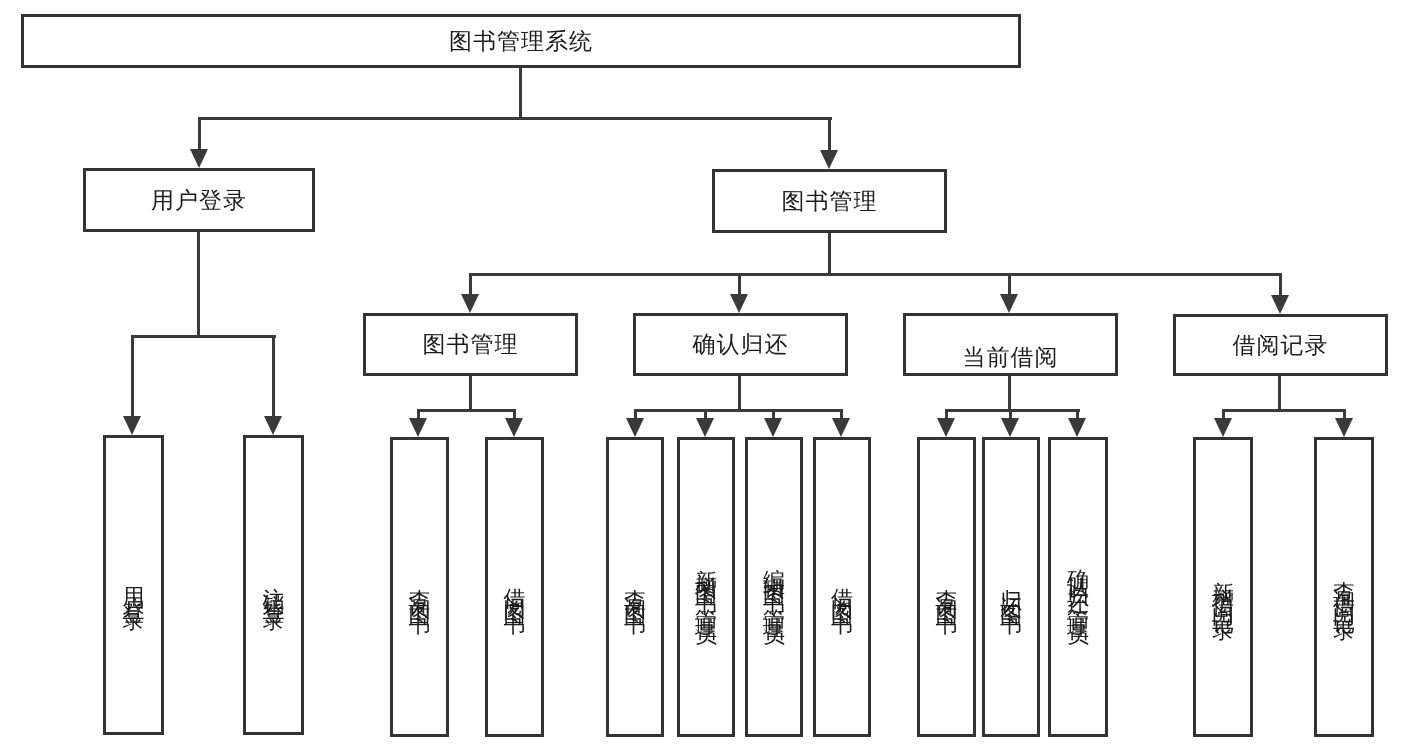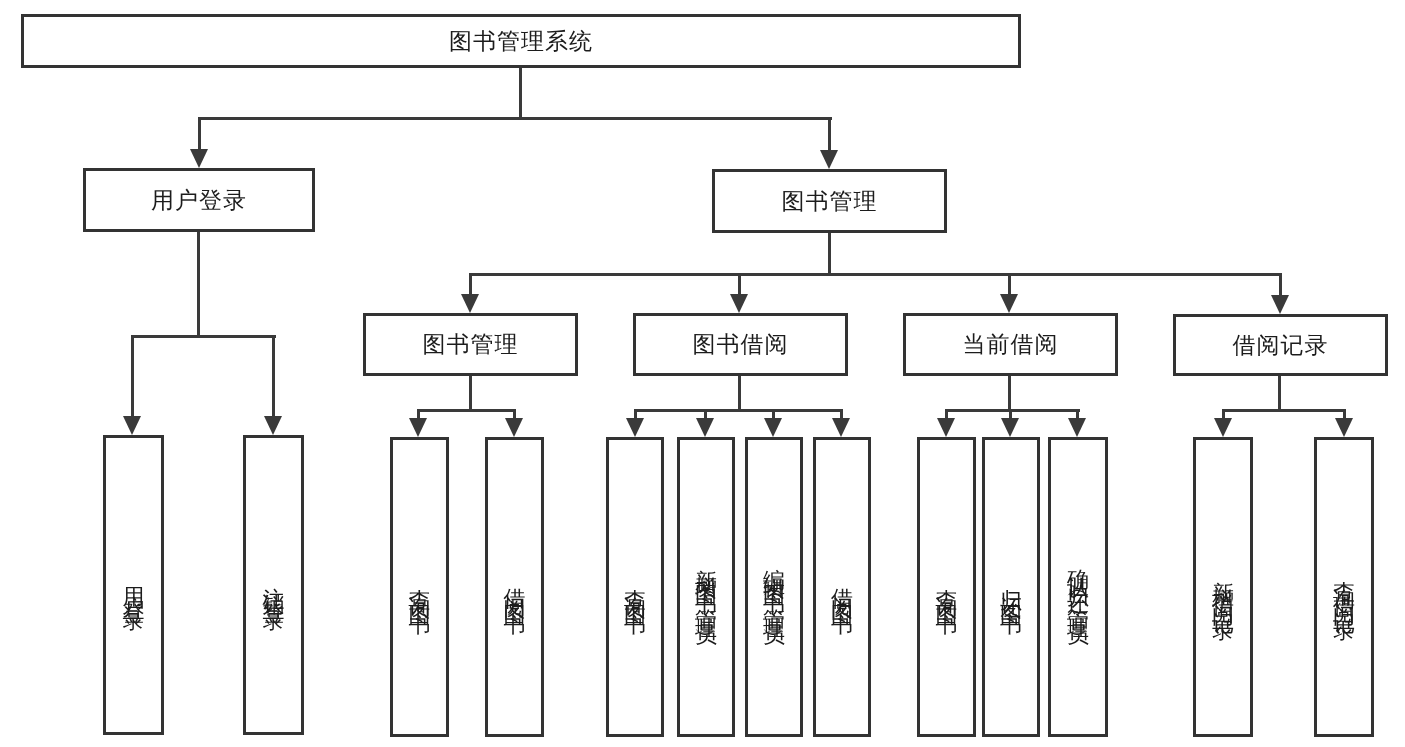--- a/index.html
+++ b/index.html
@@ -96,23 +96,23 @@
   <div class="arrow" style="left:730px; top:294px;"></div>
   <div class="line" style="left:1008px; top:273px; width:3px; height:24px;"></div>
   <div class="arrow" style="left:1000px; top:294px;"></div>
   <div class="line" style="left:1279px; top:273px; width:3px; height:25px;"></div>
   <div class="arrow" style="left:1271px; top:295px;"></div>
 
   <div class="box" style="left:363px; top:313px; width:215px; height:63px;">
     <span>图书管理</span>
   </div>
   <div class="box" style="left:633px; top:313px; width:215px; height:63px;">
-    <span>图书借阅</span>
+    <span>确认归还</span>
   </div>
-  <div class="box" style="left:903px; top:313px; width:215px; height:63px;">
+  <div class="box" style="left:903px; top:313px; width:215px; height:63px;align-items:flex-end;">
     <span>当前借阅</span>
   </div>
   <div class="box" style="left:1173px; top:314px; width:215px; height:62px;">
     <span>借阅记录</span>
   </div>
 
   <div class="line" style="left:469px; top:374px; width:3px; height:38px;"></div>
   <div class="line" style="left:417px; top:409px; width:99px; height:3px;"></div>
   <div class="line" style="left:417px; top:409px; width:3px; height:12px;"></div>
   <div class="arrow" style="left:409px; top:418px;"></div>

